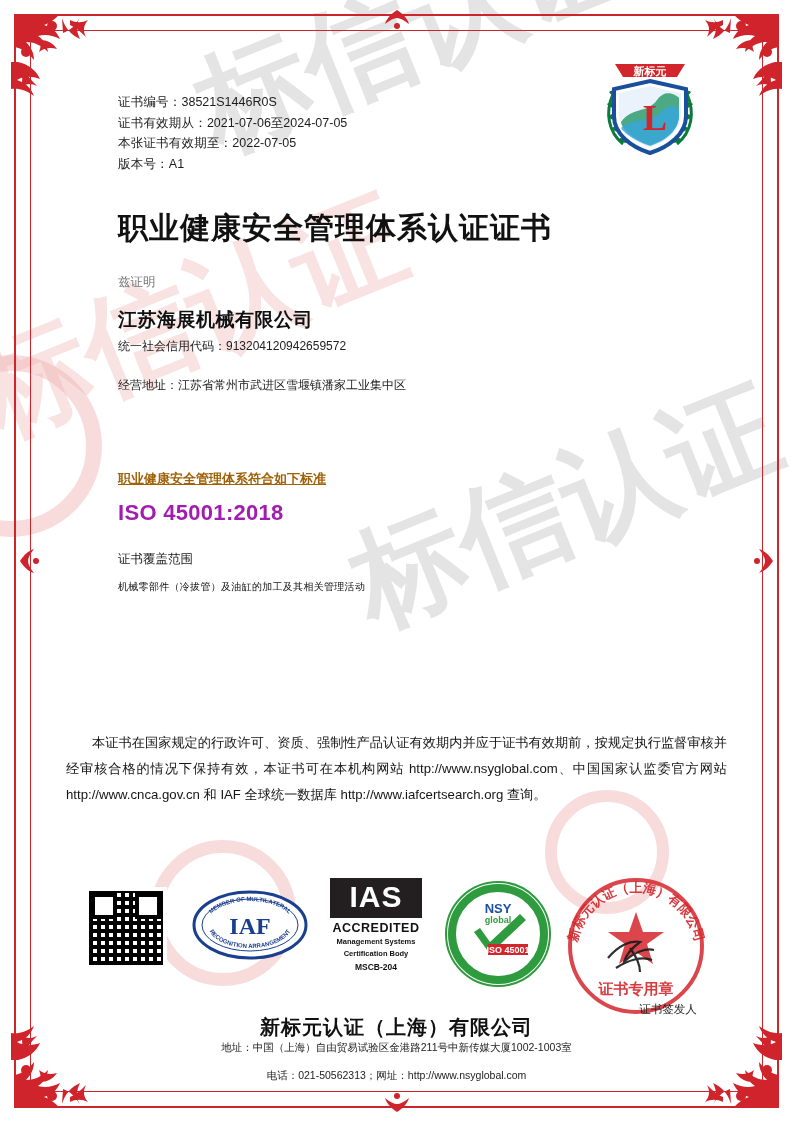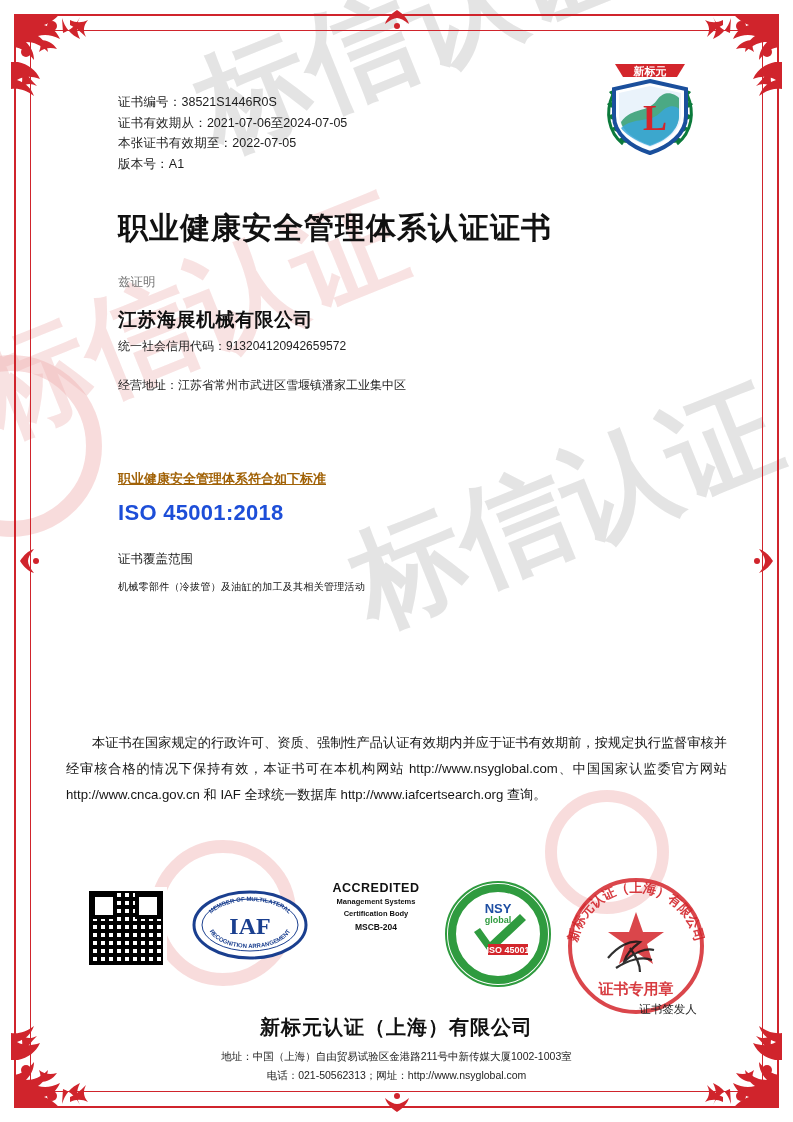--- a/index.html
+++ b/index.html
@@ -161,21 +161,21 @@
     color: #a16207;
     text-decoration: underline;
   }
   .standard-code {
     position: absolute;
     left: 118px;
     top: 500px;
     font-size: 22px;
     font-weight: 700;
     letter-spacing: 0.3px;
-    color: #1d4ed8;
+    color: #a21caf;
   }
 
   .scope-lead {
     position: absolute;
     left: 118px;
     top: 551px;
     font-size: 12.5px;
     color: #222;
   }
   .scope-text {
@@ -307,26 +307,25 @@
     top: 1014px;
     text-align: center;
   }
   .footer-org {
     font-size: 20px;
     font-weight: 700;
     letter-spacing: 1px;
     color: #111;
   }
   .footer-addr {
-    margin-top: 9px;
     font-size: 10.5px;
     color: #222;
   }
   .footer-contact {
-    margin-top: 5px;
+    margin-top: 14px;
     font-size: 10.5px;
     color: #222;
   }
 </style>
 </head>
 <body>
 
 <div class="watermark-layer">
   <div class="wm-text wm-3">标信认证</div>
   <div class="wm-ring wm-ring-a"></div>
@@ -498,20 +497,21 @@
       <text font-size="6" fill="#1a3f8f" font-family="'Liberation Sans', sans-serif" font-weight="700">
         <textPath href="#arcTop" startOffset="50%" text-anchor="middle">MEMBER OF MULTILATERAL</textPath>
       </text>
       <text font-size="6" fill="#1a3f8f" font-family="'Liberation Sans', sans-serif" font-weight="700">
         <textPath href="#arcBot" startOffset="50%" text-anchor="middle">RECOGNITION ARRANGEMENT</textPath>
       </text>
       <text x="58" y="44" text-anchor="middle" font-size="24" font-weight="700" fill="#1a3f8f" font-family="'Liberation Serif', serif">IAF</text>
     </svg>
 
     <div class="ias-mark">
+      <div class="ias-box">IAS</div>
       <div class="ias-sub1">ACCREDITED</div>
       <div class="ias-sub2">Management Systems</div>
       <div class="ias-sub2">Certification Body</div>
       <div class="ias-sub3">MSCB-204</div>
     </div>
 
     <svg class="nsy-mark" viewBox="0 0 108 108">
       <circle cx="54" cy="54" r="52" fill="#ffffff" stroke="#2f9b3f" stroke-width="2"></circle>
       <circle cx="54" cy="54" r="46" fill="none" stroke="#2f9b3f" stroke-width="8"></circle>
       <circle cx="54" cy="54" r="36" fill="#ffffff"></circle>

